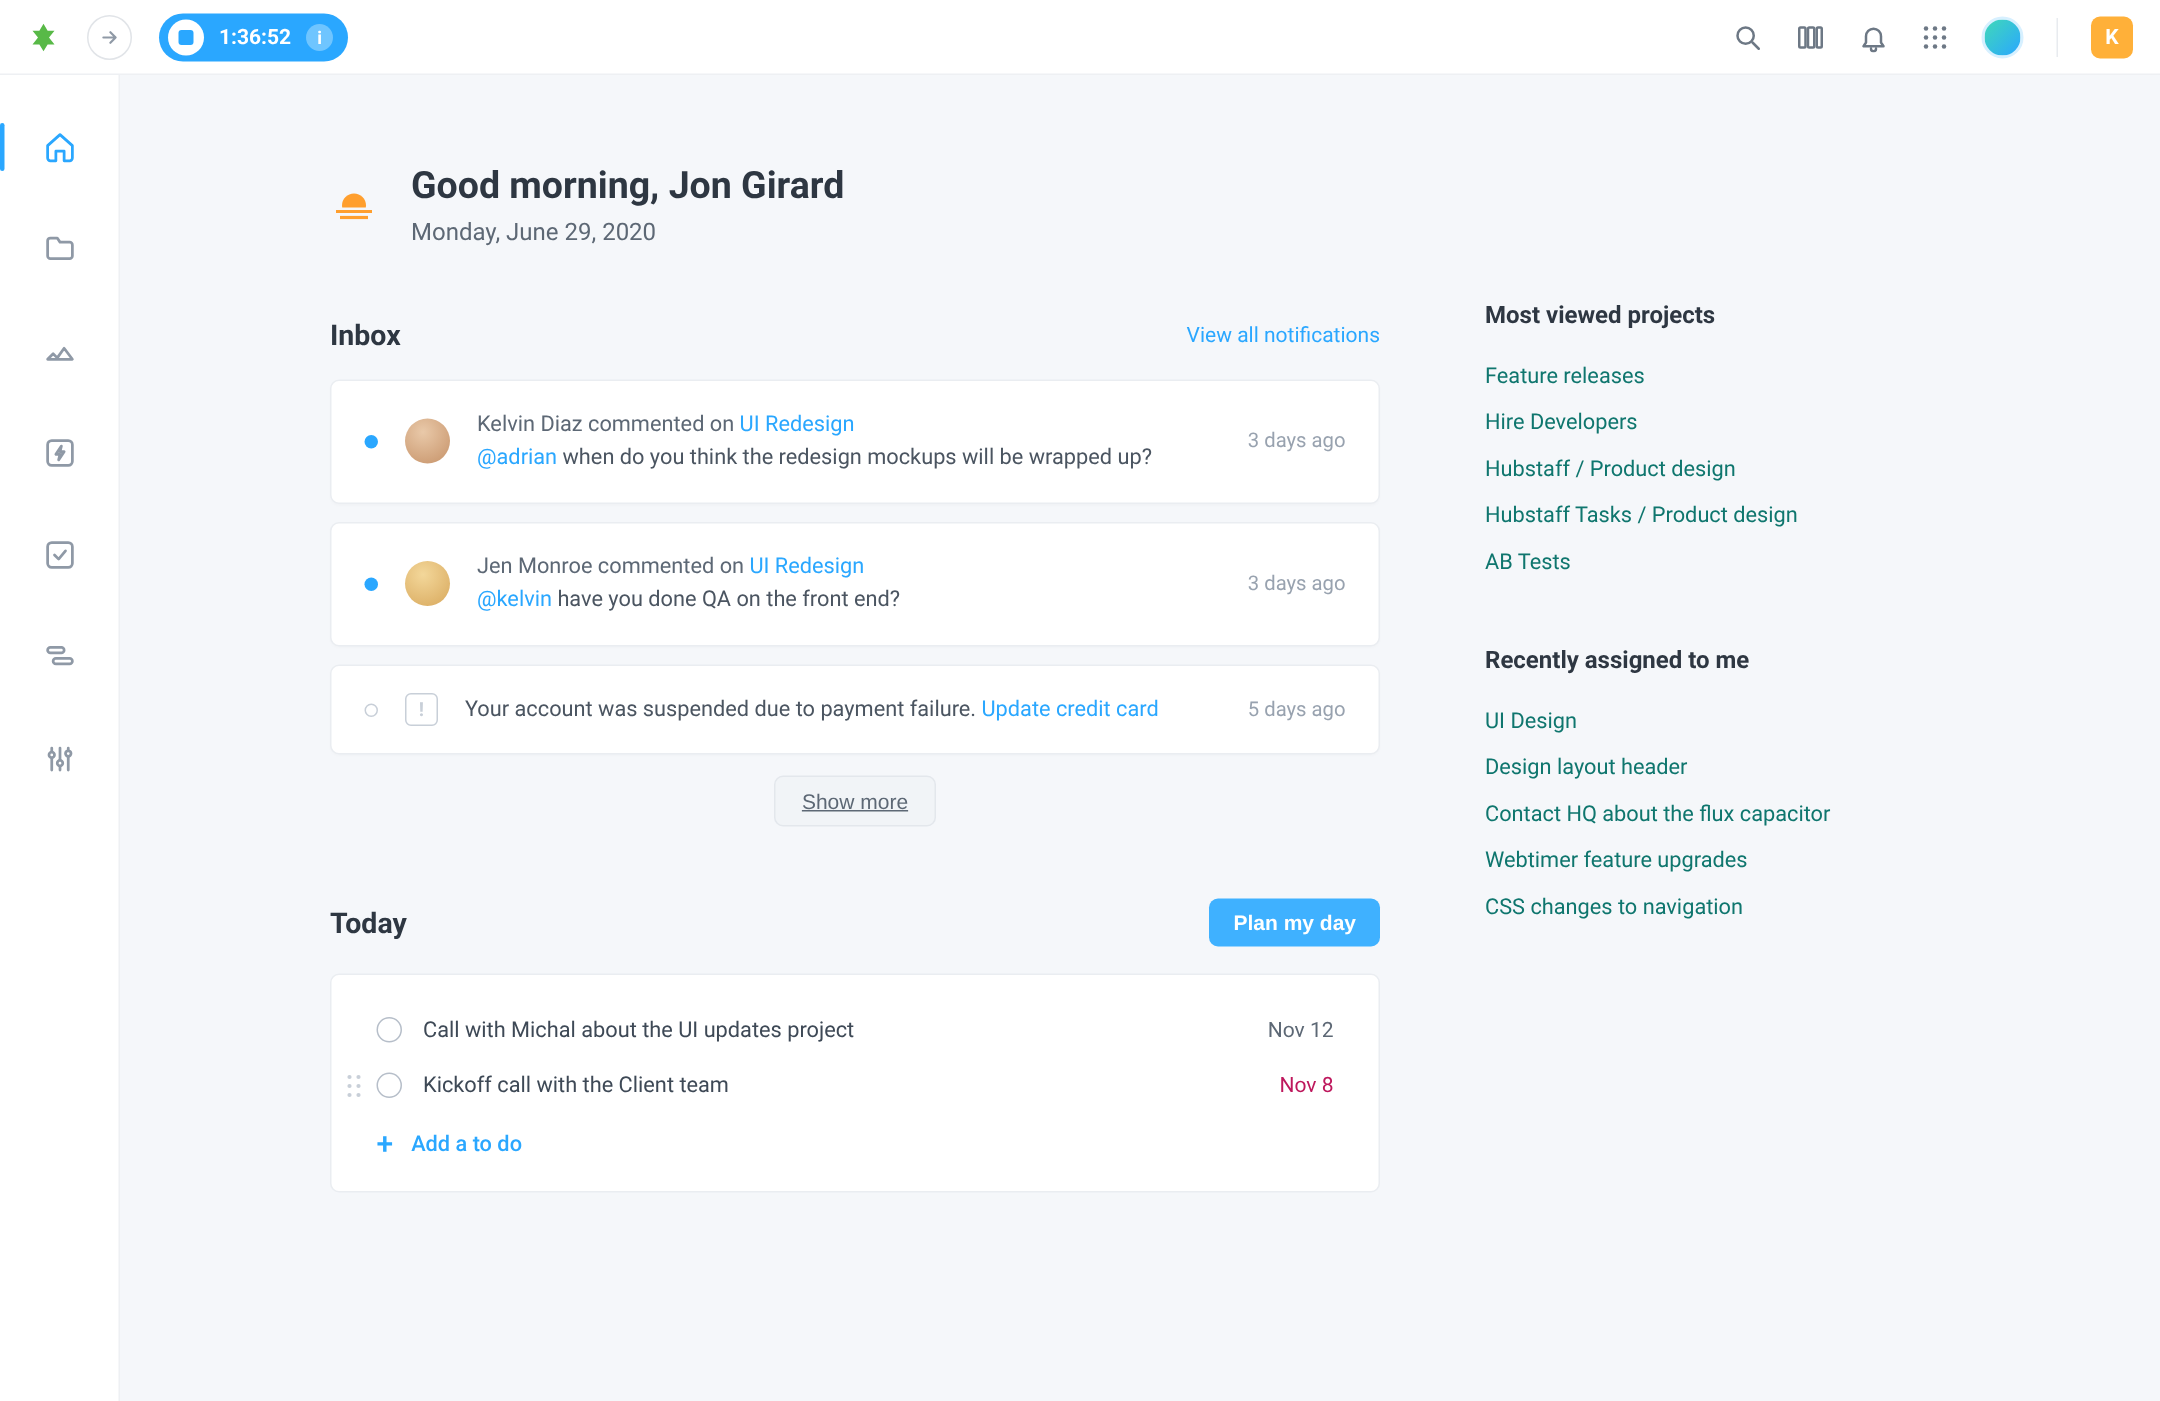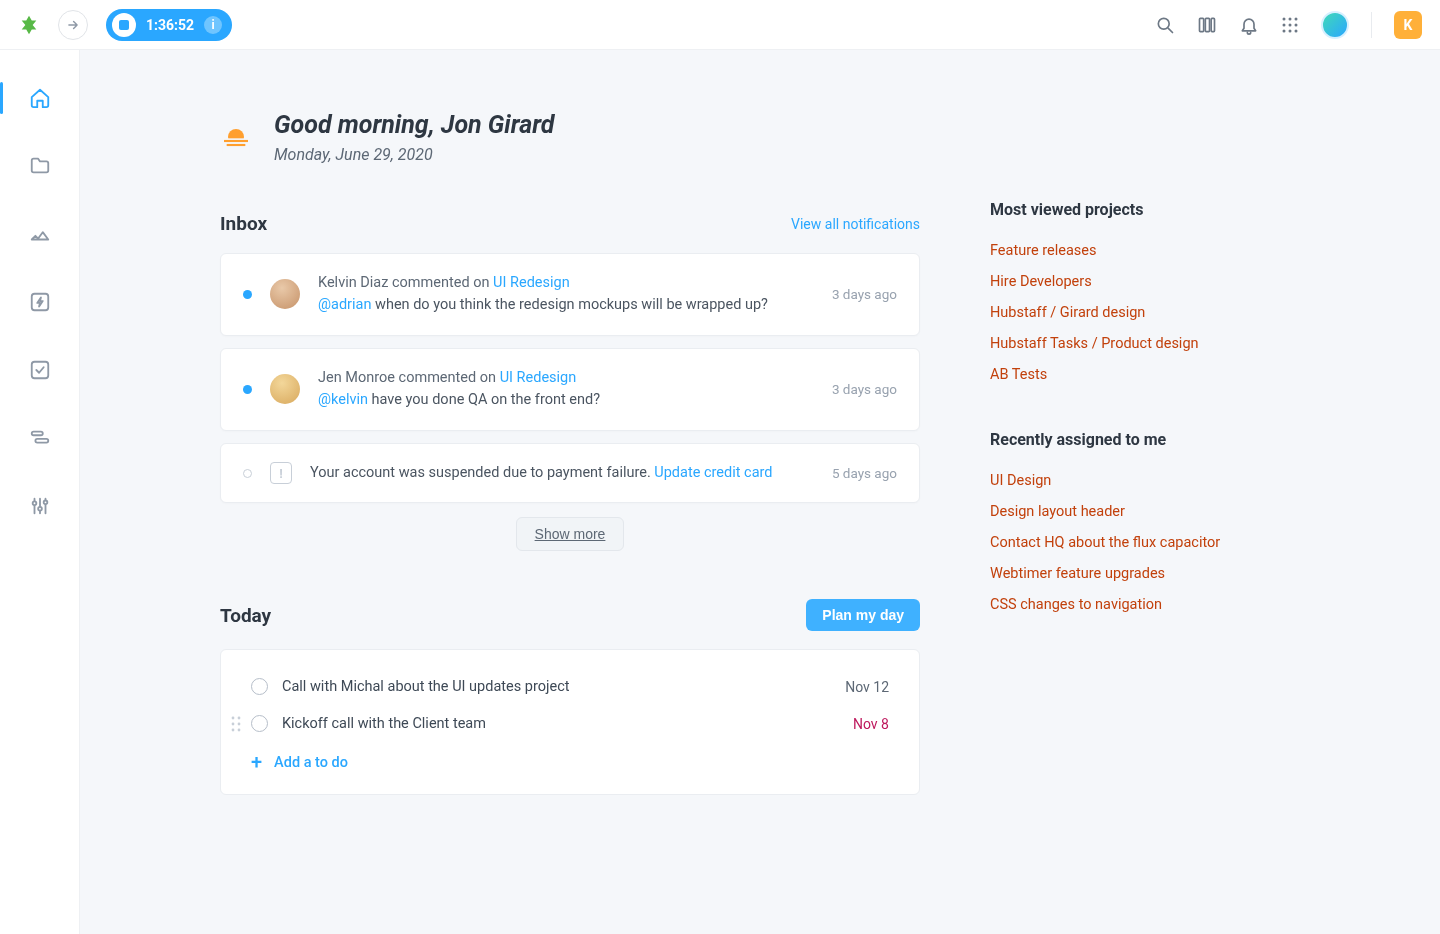--- a/index.html
+++ b/index.html
@@ -26,21 +26,21 @@
 .sidebar-item.active { color: #2aa7ff; }
 .sidebar-item.active::before { content:""; position: absolute; left: -20px; top: 4px; bottom: 4px; width: 3px; background: #2aa7ff; border-radius: 2px;}
 
 
 .main { position: absolute; top: 50px; left: 80px; right: 0; bottom: 0; overflow-y: auto; }
 .content-wrap { display: flex; gap: 70px; padding: 60px 60px 40px 140px; align-items: flex-start;}
 .center-col { width: 700px; }
 .right-col { width: 260px; padding-top: 90px; }
 
 
-.greeting-row { display: flex; align-items: center; gap: 22px; font-style: italic; }
+.greeting-row { display: flex; align-items: center; gap: 22px; }
 .sun-icon { width: 32px; height: 32px; display: flex; align-items: center; justify-content: center; }
 .greeting-text h1 { font-size: 25px; font-weight: 700; color: #2e3742; }
 .greeting-text .date { font-size: 16px; color: #5d6875; margin-top: 6px; }
 
 
 .section-header { display: flex; align-items: center; justify-content: space-between; margin-top: 48px; margin-bottom: 18px;}
 .section-header h2 { font-size: 19px; font-weight: 700; color: #2e3742; }
 .link { color: #2aa7ff; font-size: 14px; cursor: pointer; }
 .btn-primary { background: #3fb1ff; color: #fff; border: none; padding: 8px 16px; border-radius: 6px; font-size: 14px; font-weight: 600; cursor: pointer;}
 
@@ -67,21 +67,21 @@
 .todo-circle { width: 17px; height: 17px; border: 1.8px solid #b6bec9; border-radius: 50%; flex-shrink: 0; cursor: pointer;}
 .todo-text { flex: 1; font-size: 14.5px; color: #3e4956; }
 .todo-date { font-size: 14px; color: #5d6875; }
 .todo-date.overdue { color: #be185d; }
 .add-todo-row { display: flex; align-items: center; gap: 12px; padding: 10px 0 4px 0; color: #2aa7ff; font-size: 14.5px; font-weight: 500; cursor: pointer;}
 .plus-icon { font-size: 20px; line-height: 1; }
 
 
 .right-col h3 { font-size: 16px; font-weight: 700; color: #2e3742; margin-bottom: 16px; }
 .proj-list { list-style: none; margin-bottom: 40px;}
-.proj-list li { font-size: 14.5px; color: #c2410c; padding: 7px 0; cursor: pointer;}
+.proj-list li { font-size: 14.5px; color: #0f766e; padding: 7px 0; cursor: pointer;}
 
 svg { display: block; }
 </style>
 </head>
 <body>
 
 <div class="topbar">
   <div class="topbar-left">
     <div class="logo-icon">
       <svg viewBox="0 0 24 24" width="22" height="22">
@@ -282,21 +282,21 @@
         </div>
       </div>
 
     </div>
 
     <div class="right-col">
       <h3>Most viewed projects</h3>
       <ul class="proj-list">
         <li>Feature releases</li>
         <li>Hire Developers</li>
-        <li>Hubstaff / Girard design</li>
+        <li>Hubstaff / Product design</li>
         <li>Hubstaff Tasks / Product design</li>
         <li>AB Tests</li>
       </ul>
 
       <h3>Recently assigned to me</h3>
       <ul class="proj-list">
         <li>UI Design</li>
         <li>Design layout header</li>
         <li>Contact HQ about the flux capacitor</li>
         <li>Webtimer feature upgrades</li>

